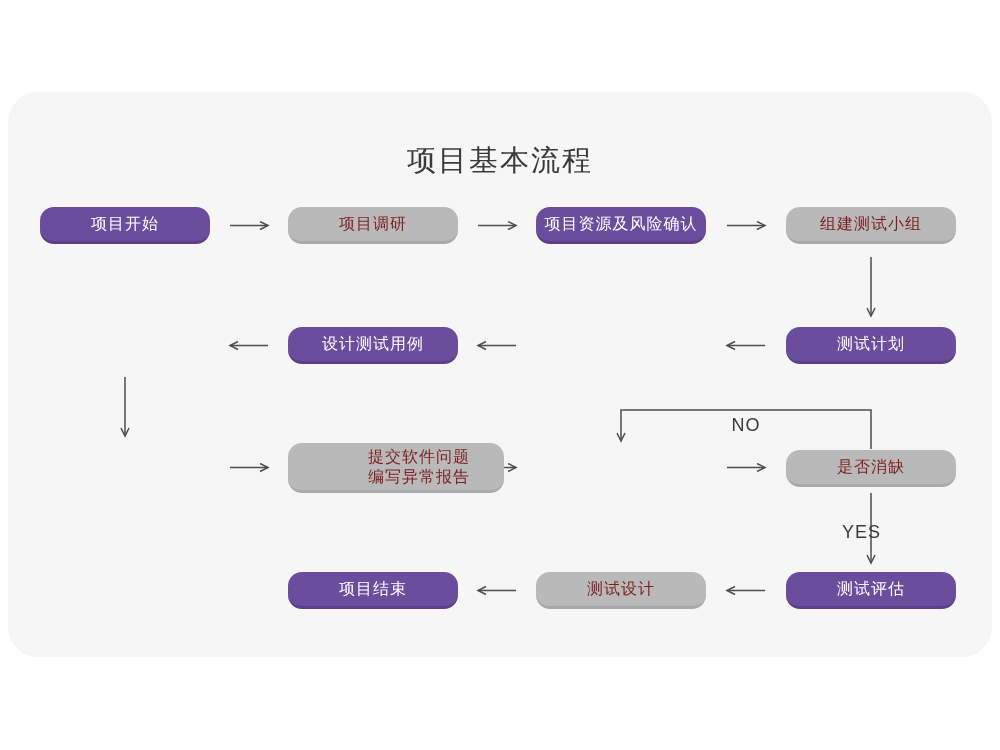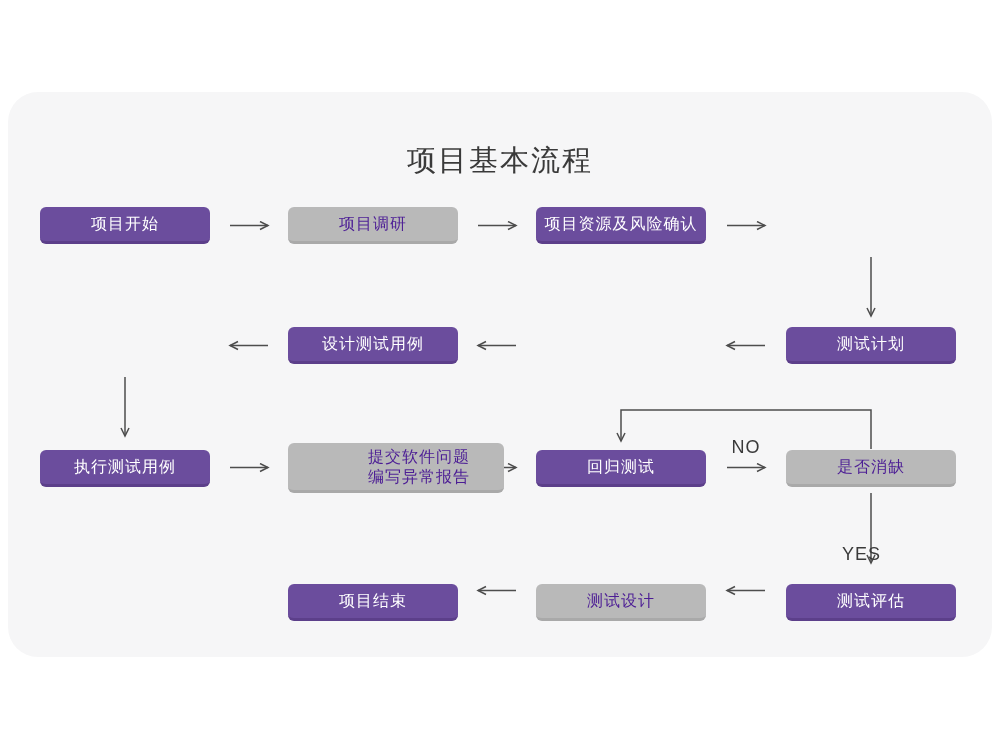--- a/index.html
+++ b/index.html
@@ -2,34 +2,34 @@
 <html style="--purple: #6b4d9d; --purple-dark: #5c3f8a; --gray: #b9b9b9; --gray-dark: #a9a9a9; --card-bg: #f6f6f7; --arrow: #4d4d4d;"><head>
 <meta charset="utf-8">
 <style>
   html,body{margin:0;padding:0;background:#ffffff;}
   body{width:1000px;height:750px;font-family:"Liberation Sans","DejaVu Sans",sans-serif;}
   #canvas{position:relative;width:1000px;height:750px;overflow:hidden;}
   #card{position:absolute;left:8px;top:92px;width:984px;height:565px;
         background:var(--card-bg,#f6f6f7);border-radius:30px;}
   #title{position:absolute;left:0;top:141px;width:1000px;text-align:center;
          font-size:29px;letter-spacing:2px;color:#3a3a3a;font-weight:500;}
-  .node{position:absolute;width:170px;height:34px;border-radius:6px;
+  .node{position:absolute;width:170px;height:34px;border-radius:14px;
         display:flex;align-items:center;justify-content:center;
         font-size:16px;letter-spacing:1px;text-align:center;
         white-space:pre-line;line-height:1.25;}
   .purple{background:var(--purple,#6b4d9d);color:#ffffff;
           border-bottom:3px solid var(--purple-dark,#5c3f8a);}
-  .gray{background:var(--gray,#b9b9b9);color:#4c1d95;
+  .gray{background:var(--gray,#b9b9b9);color:#7f1d1d;
         border-bottom:3px solid var(--gray-dark,#a9a9a9);text-align:right;}
   .c1{left:40px}.c2{left:288px}.c3{left:536px}.c4{left:786px}
-  .r1{top:207px}.r2{top:327px}.r3{top:450px}.r4{top:584px}
+  .r1{top:207px}.r2{top:327px}.r3{top:450px}.r4{top:572px}
   .tall{top:443px;height:47px;padding-left:46px;}
   #arrows{position:absolute;left:0;top:0;pointer-events:none;}
   #arrows path{fill:none;stroke:var(--arrow,#4d4d4d);stroke-width:1.5;}
-  .flow-label{position:absolute;font-size:18px;color:#3a3a3a;letter-spacing:1px;margin-top:22px;}
+  .flow-label{position:absolute;font-size:18px;color:#3a3a3a;letter-spacing:1px;}
   #label-no{left:696px;top:415px;width:100px;text-align:center;}
   #label-yes{left:842px;top:522px;}
 </style>
 </head>
 <body>
 
 <div id="canvas">
   <div id="card"></div>
 
   <div id="title">项目基本流程</div>
@@ -56,26 +56,25 @@
     <path d="M765,590.5 H727" marker-end="url(#ah)"></path>
     <path d="M516,590.5 H478" marker-end="url(#ah)"></path>
   </svg>
 
   <div class="flow-label" id="label-no">NO</div>
   <div class="flow-label" id="label-yes">YES</div>
 
   <div class="node purple r1 c1">项目开始</div>
   <div class="node gray r1 c2">项目调研</div>
   <div class="node purple r1 c3">项目资源及风险确认</div>
+  <div class="node gray r1 c4">组建测试小组</div>
 
   <div class="node purple r2 c4">测试计划</div>
   <div class="node purple r2 c2">设计测试用例</div>
 
-  <div class="node purple r3 c1">执行测试用例</div>
   <div class="node gray tall c2">提交软件问题
 编写异常报告</div>
-  <div class="node purple r3 c3">回归测试</div>
   <div class="node gray r3 c4">是否消缺</div>
 
   <div class="node purple r4 c4">测试评估</div>
   <div class="node gray r4 c3">测试设计</div>
   <div class="node purple r4 c2">项目结束</div>
 </div>
 
 </body></html>

